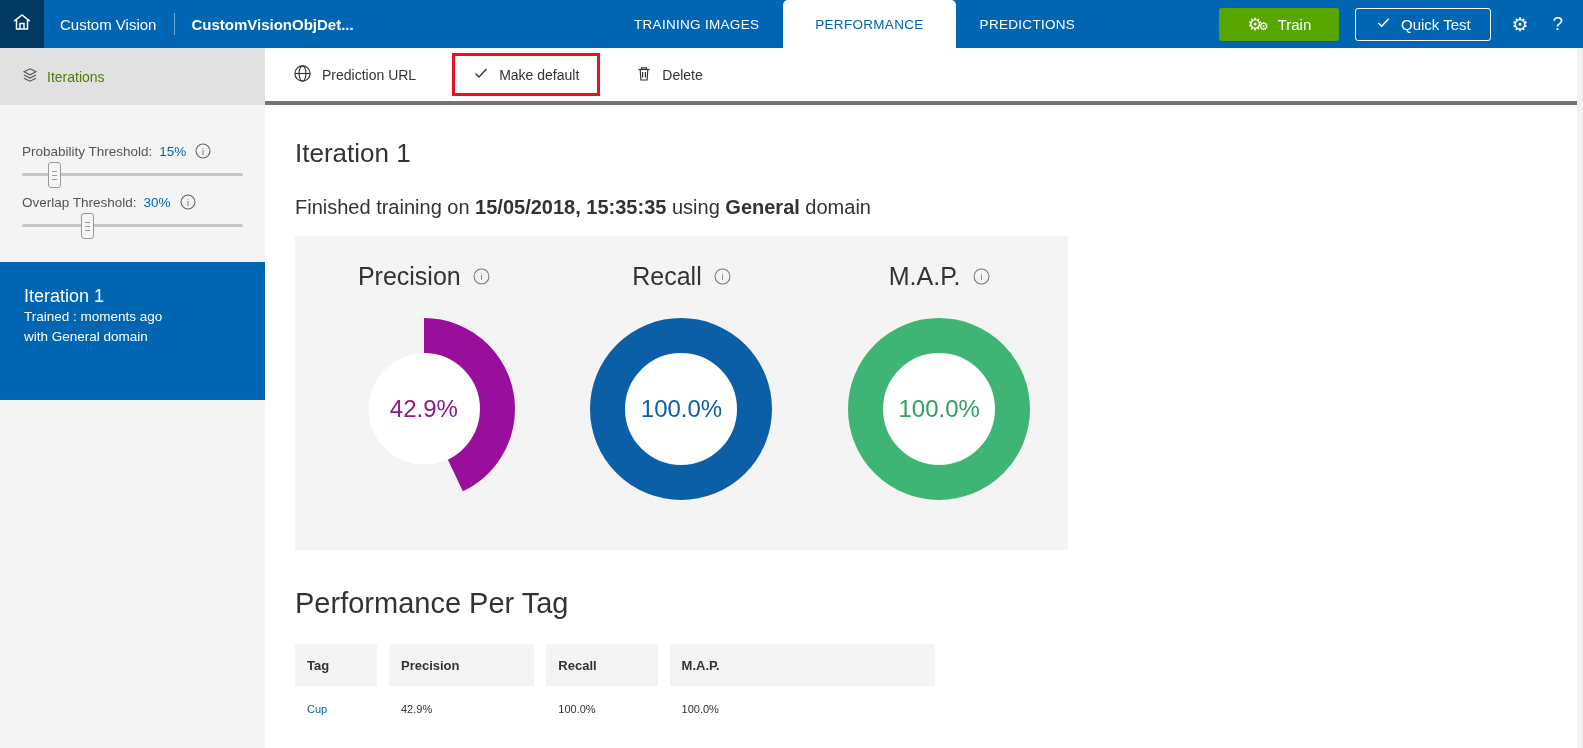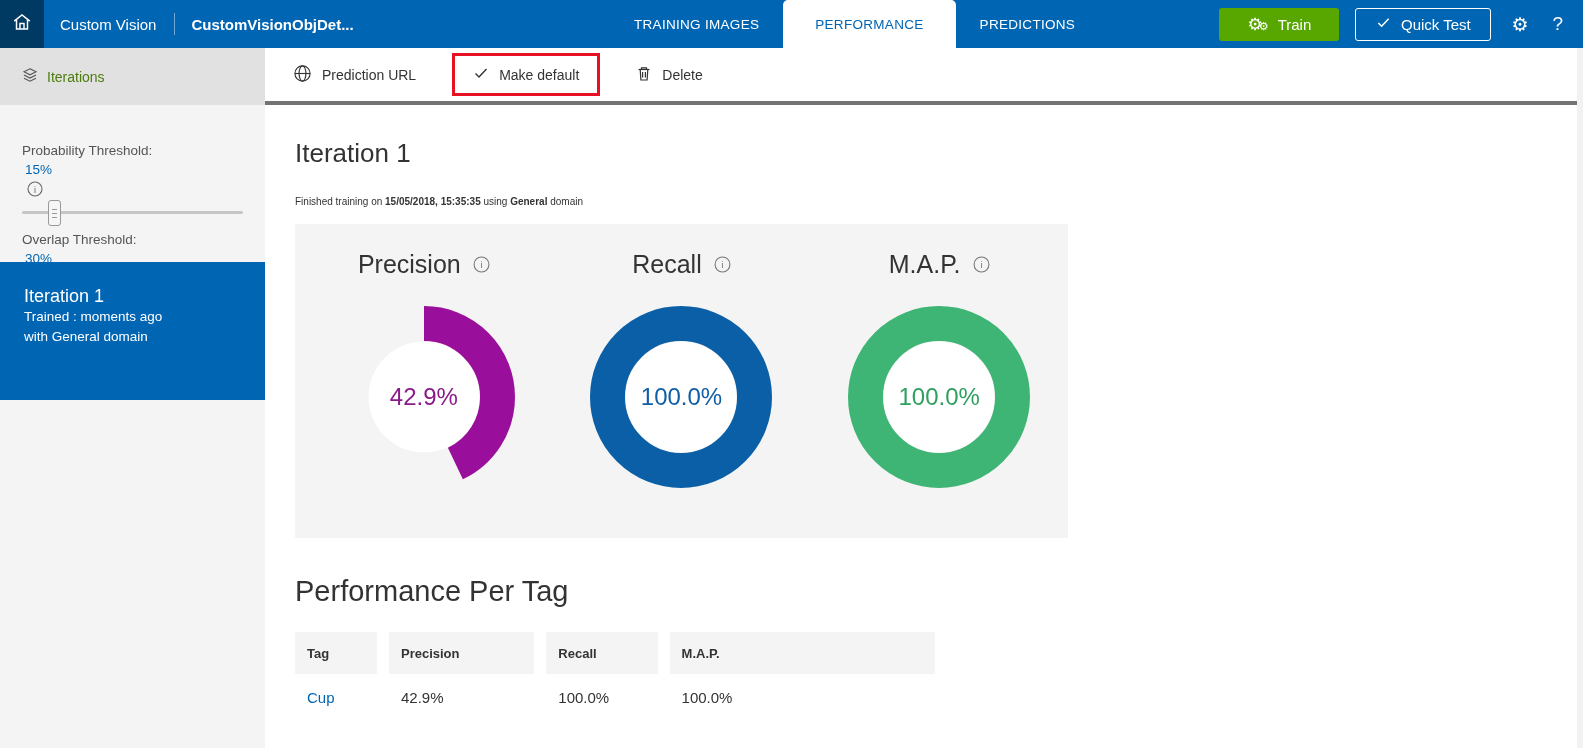--- a/index.html
+++ b/index.html
@@ -31,21 +31,21 @@
                    display:flex; align-items:center; justify-content:center; gap:10px;
                    font-size:15px; cursor:pointer; padding:0 14px; }
   .icon-btn { font-size:19px; cursor:pointer; padding:0 4px; }
 
   
   .sidebar { position:absolute; left:0; top:48px; bottom:0; width:265px; background:#f4f4f4; }
   .sidebar-header { height:57px; background:#e1e1e1; display:flex; align-items:center;
                     padding-left:22px; gap:9px; font-size:14px; color:#4d7c0f; }
   .sliders { padding:38px 22px 0 22px; }
   .slider-group + .slider-group { margin-top:18px; }
-  .slider-label { font-size:13.5px; color:#555; display:flex; align-items:flex-start; gap:4px;flex-direction:column; }
+  .slider-label { font-size:13.5px; color:#555; display:flex; align-items:flex-end; gap:4px; }
   .slider-label .value { color:#0065b3; margin-left:3px; }
   .info-icon { display:inline-flex; margin-left:5px; }
   .slider-track { position:relative; margin-top:14px; height:3px; background:#c6c6c6;
                   border-radius:2px; cursor:pointer; }
   .slider-thumb { position:absolute; top:-11.5px; width:13px; height:26px; background:#f6f6f6;
                   border:1px solid #999; border-radius:3px; cursor:grab; }
   .slider-thumb::before { content:""; position:absolute; left:3px; right:3px; top:8px; height:1px;
                   background:#999; box-shadow:0 4px 0 #999, 0 8px 0 #999; }
   .iteration-card { position:absolute; left:0; right:0; top:214px; height:138px; background:#0065b3;
                     color:#fff; padding:24px 24px 0 24px; cursor:pointer; }
@@ -56,39 +56,39 @@
   
   .main { position:absolute; left:265px; top:48px; right:0; bottom:0; background:#fff; }
   .cmdbar { height:57px; display:flex; align-items:center; padding-left:28px;
             border-bottom:4px solid #737373; }
   .cmd { display:flex; align-items:center; gap:10px; font-size:14px; color:#333; cursor:pointer; }
   .annotation-box { border:3px solid #e81123; padding:9px 18px; margin-left:36px; }
   .cmd-delete { margin-left:36px; }
 
   .content { padding-left:30px; }
   .page-title { margin-top:33px; font-size:26px; font-weight:300; color:#333; }
-  .trained-line { margin-top:27px; font-size:10px; color:#333; }
+  .trained-line { margin-top:27px; font-size:20px; color:#333; }
   .trained-line b { font-weight:bold; }
 
   .metrics-panel { margin-top:17px; width:773px; height:314px; background:#f4f4f4; display:flex; }
   .metric-col { width:33.333%; display:flex; flex-direction:column; align-items:center;
                 padding-top:26px; }
   .metric-title { font-size:25px; font-weight:300; color:#333; display:flex; align-items:center;
                   gap:7px; }
   .donut-wrap { position:relative; width:200px; height:200px; margin-top:18px; }
   .donut-label { position:absolute; left:0; top:0; width:100%; height:100%; display:flex;
                  align-items:center; justify-content:center; font-size:24px; }
 
   .per-tag-title { margin-top:37px; font-size:29px; font-weight:300; color:#333; }
   .tag-table { margin-top:24px; width:640px; }
   .thead, .trow { display:flex; gap:12px;align-items:flex-end; }
   .thead .cell { background:#f4f4f4; height:42px; display:flex; align-items:center;
                  padding-left:12px; font-weight:bold; font-size:13px; color:#333; }
   .trow .cell { height:46px; display:flex; align-items:center; padding-left:12px;
-                font-size:15px; color:#333; }
+                font-size:11px; color:#333; }
   .col-tag { width:86px; } .col-precision { width:153px; }
   .col-recall { width:117px; } .col-map { width:280px; }
   .tag-link { color:#0065b3; cursor:pointer; }
 
   .scroll-strip { position:absolute; right:0; top:48px; bottom:0; width:6px; background:#f2f2f2; }
 </style>
 </head>
 <body>
 
 <div class="topbar">

